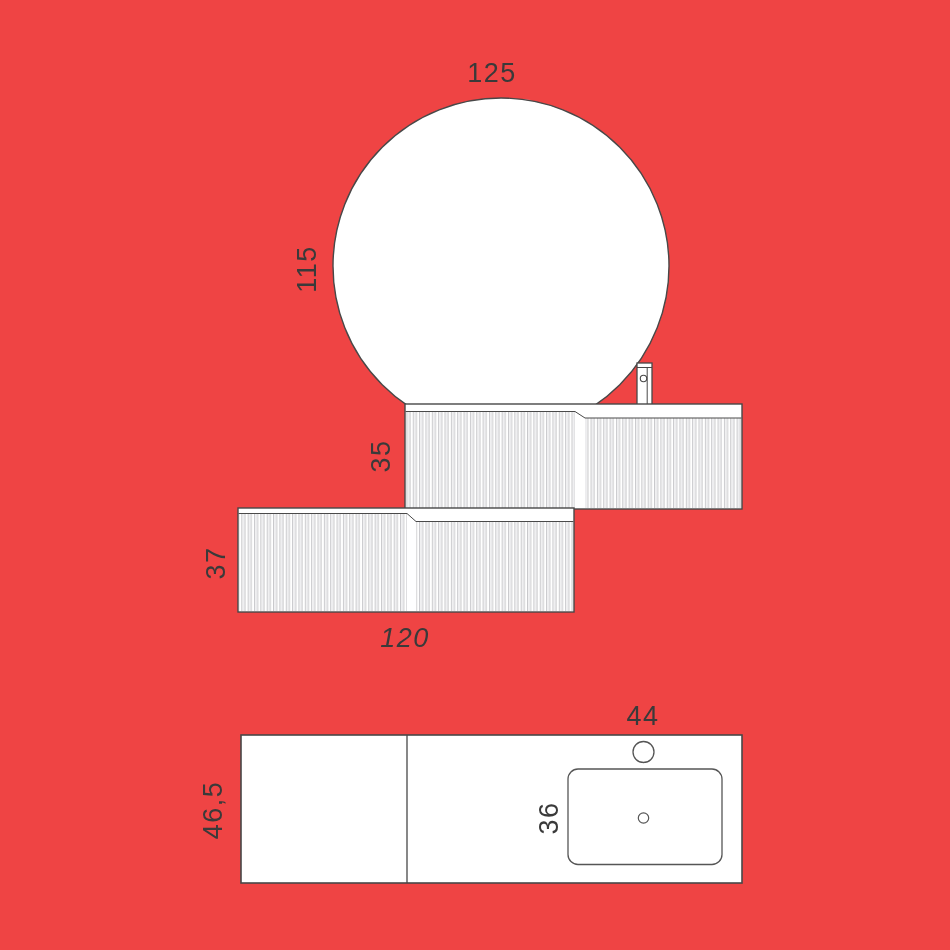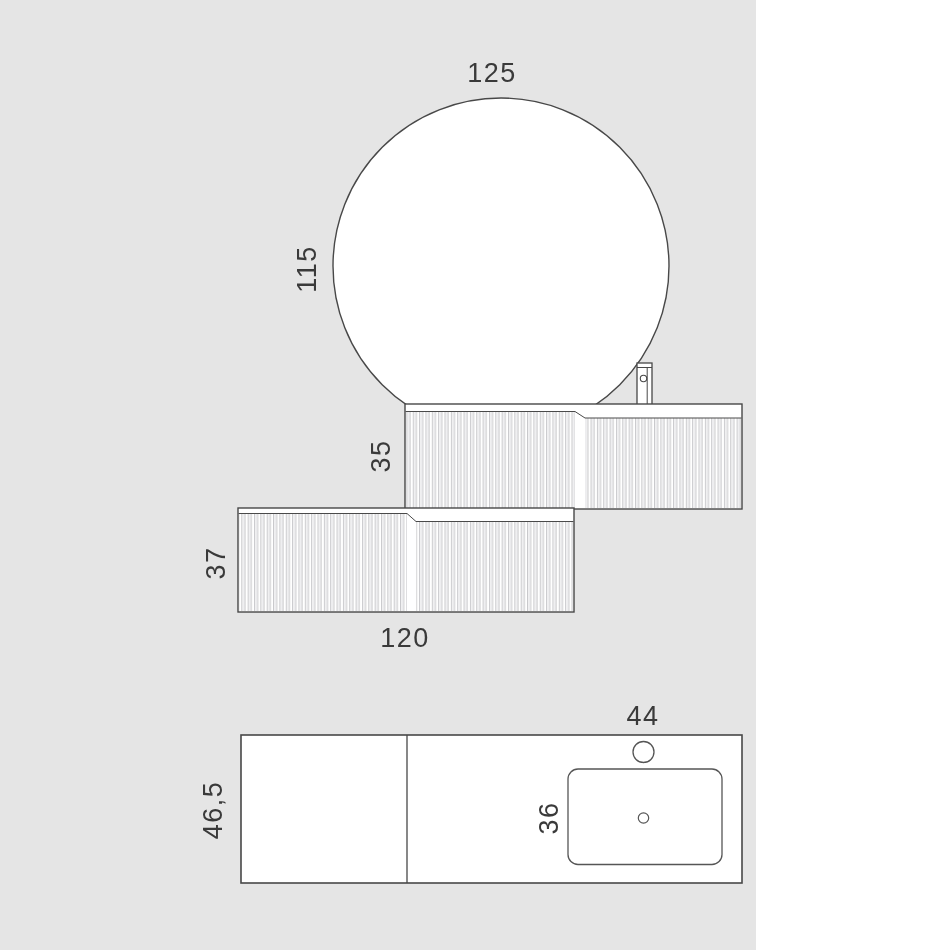--- a/index.html
+++ b/index.html
@@ -3,23 +3,23 @@
 <meta charset="utf-8">
 <style>
   html, body {
     margin: 0;
     padding: 0;
     background: #ffffff;
     font-family: "Liberation Sans", sans-serif;
   }
   .canvas {
     position: relative;
-    width: 756px;
+    width: 950px;
     height: 950px;
-    background: #e5e5e5;
+    background: #ef4444;
     overflow: hidden;
   }
   .drawing {
     position: absolute;
     left: 0;
     top: 0;
   }
   .dim {
     position: absolute;
     font-size: 27px;
@@ -83,21 +83,21 @@
   </svg>
 
   <div class="dim" style="left:492px; top:73px;">125</div>
 
   <div class="dim rot" style="left:307px; top:269px;">115</div>
 
   <div class="dim rot" style="left:381px; top:456px;">35</div>
 
   <div class="dim rot" style="left:216px; top:563px;">37</div>
 
-  <div class="dim" style="left:405px; top:638px;">120</div>
+  <div class="dim" style="left:405px; top:638px;font-style:italic;">120</div>
 
   <div class="dim" style="left:643px; top:716px;">44</div>
 
   <div class="dim rot" style="left:213px; top:810px;">46,5</div>
 
   <div class="dim rot" style="left:549px; top:818px;">36</div>
 
 </div>
 
 </body></html>

